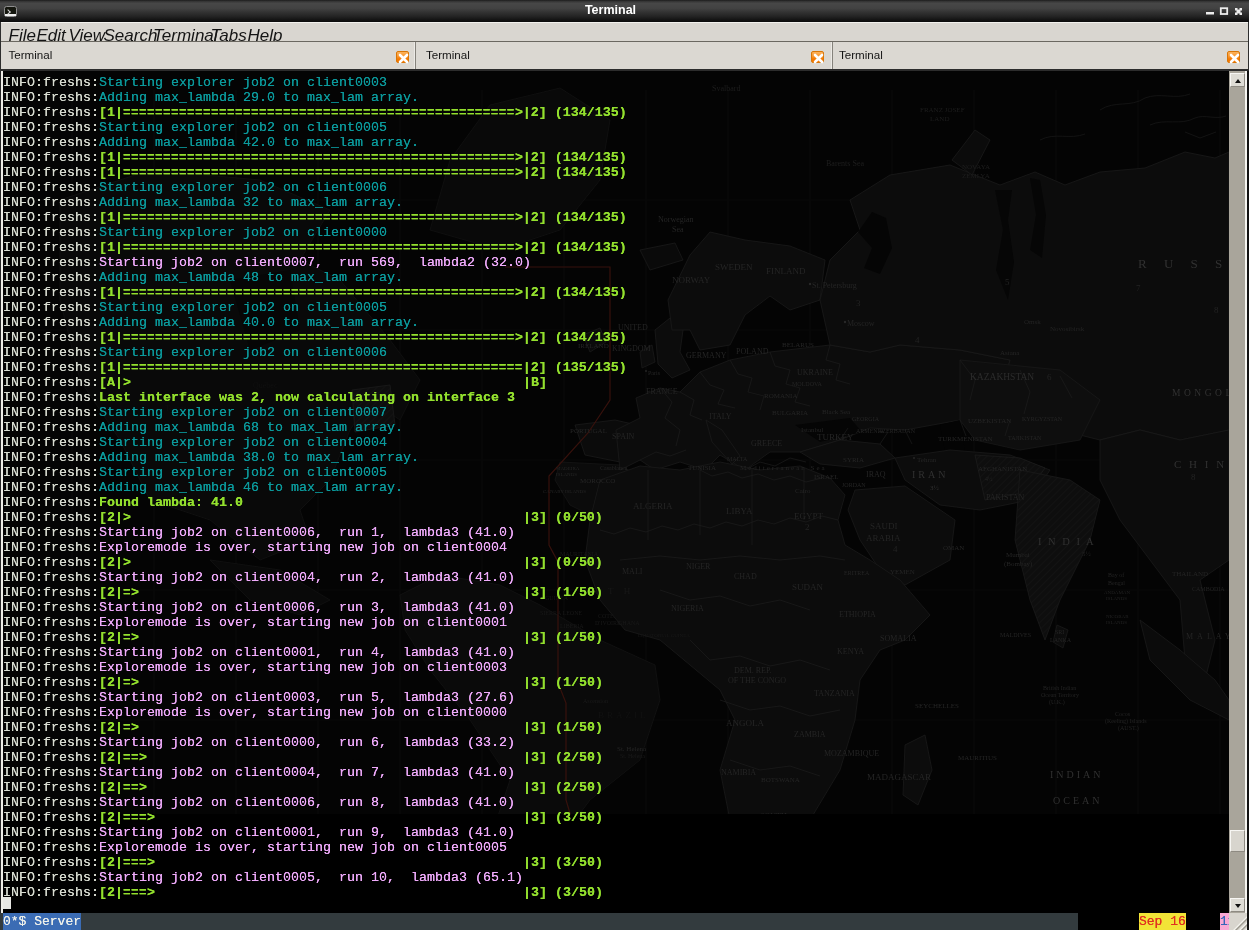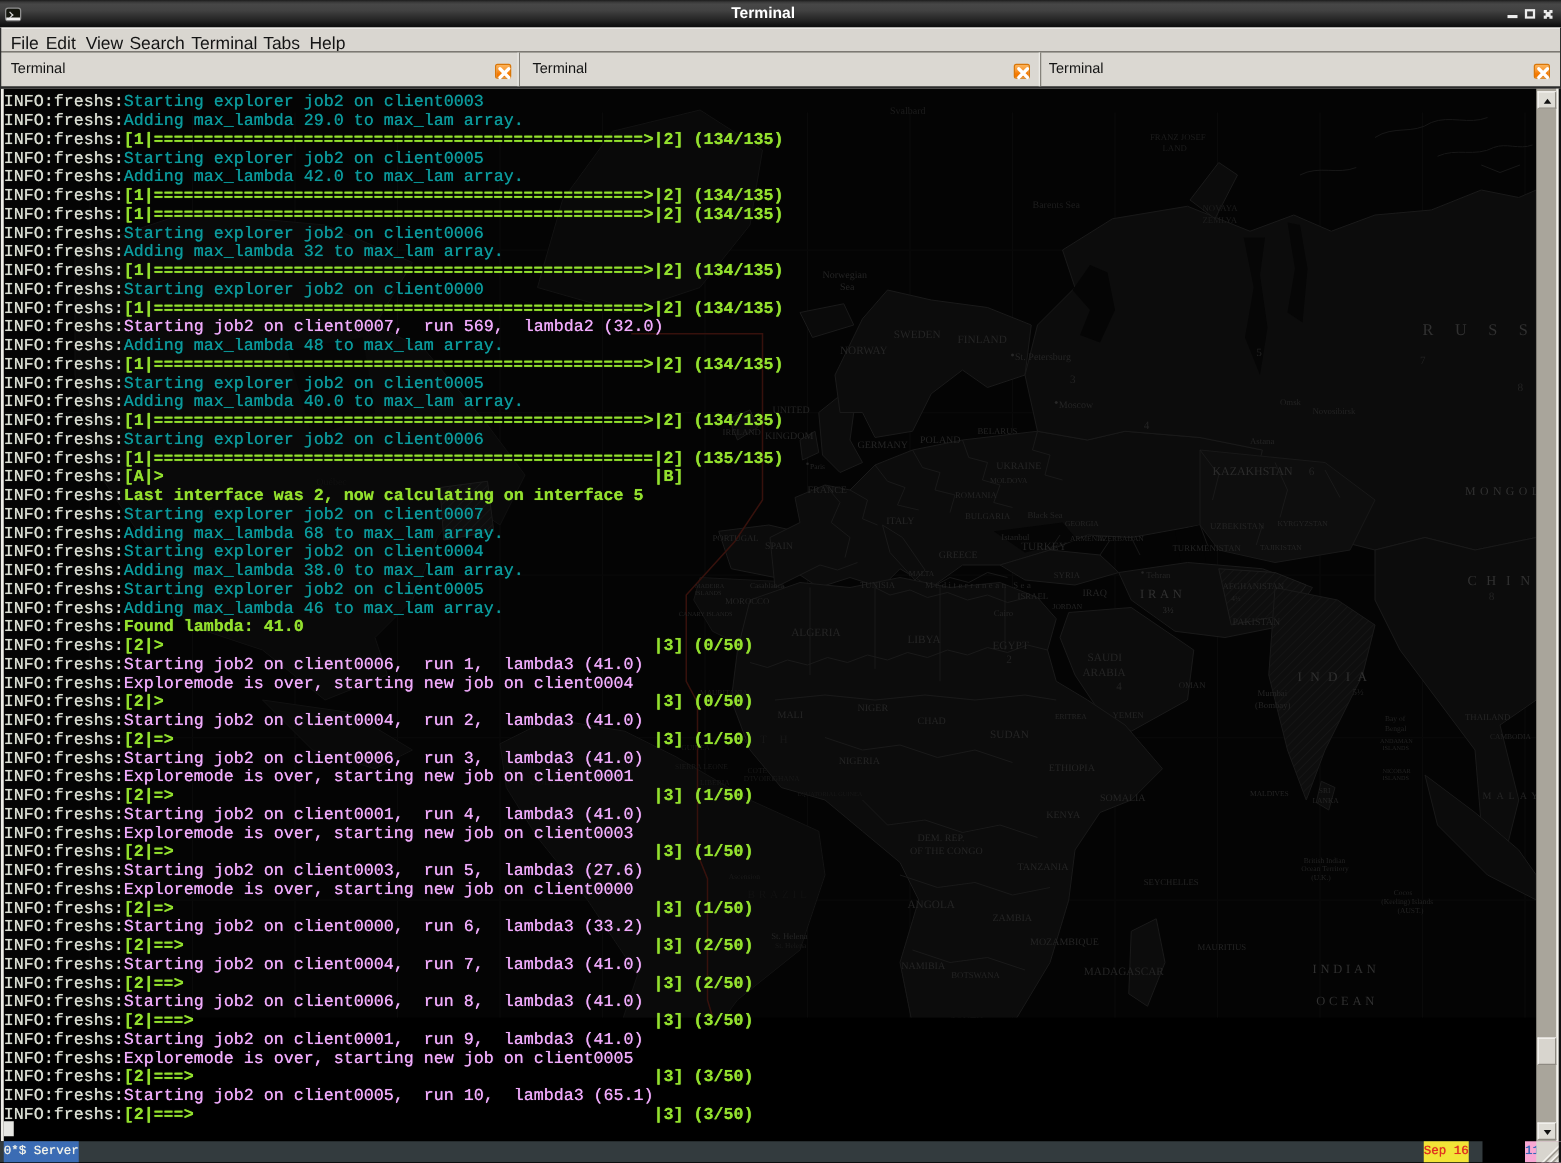--- a/index.html
+++ b/index.html
@@ -11,21 +11,21 @@
  color:#fff;font-weight:bold;font-size:12.5px;font-family:"Liberation Sans",sans-serif;}
 #ticon{position:absolute;left:3.5px;top:6px;width:13px;height:11px;border-radius:2.5px;
  background:#15170f;border:1.5px solid #8f8f8f;box-sizing:border-box;}
 #ticon:before{content:"";position:absolute;left:0px;right:0px;bottom:0px;height:2.5px;background:#f0f0f0;}
 #ticon:after{content:"";position:absolute;left:1.5px;top:2.5px;width:3px;height:3px;
  border-top:1.3px solid #d8d8d8;border-right:1.3px solid #d8d8d8;transform:rotate(45deg);}
 .wbtn{position:absolute;top:0;color:#ececec;}
 
 #menubar{left:0;top:22px;width:1249px;height:19px;background:#d9d6d0;
  border-top:1px solid #f2f1ed;box-sizing:border-box;}
-#menubar span{position:absolute;top:3px;font-size:14px;color:#141414;}
+#menubar span{position:absolute;top:3px;font-size:17px;color:#141414;font-style:italic;}
 
 #tabbar{left:0;top:41px;width:1249px;height:30px;background:#dbd8d2;
  border-top:1.5px solid #6b6861;border-bottom:2px solid #2c2c2c;box-sizing:border-box;}
 .tablbl{position:absolute;top:5.5px;font-size:11.6px;color:#141414;}
 .tsep{position:absolute;top:0;width:1px;height:27px;background:#85827b;}
 .tsep:before{content:"";position:absolute;left:-1px;top:0;width:1px;height:27px;background:#eceae6;}
 .cbtn{position:absolute;top:8.5px;width:12.5px;height:12.5px;border-radius:2px;
  background:linear-gradient(#fcb35c 0%,#f8962f 45%,#f57900 70%,#f57900 100%);
  box-sizing:border-box;}
 .cbtn svg{position:absolute;left:1px;top:1px;}
@@ -45,22 +45,22 @@
 #sbar .rstrip{position:absolute;right:2px;top:0;width:2px;height:100%;background:#f5f4f0;}
 #sbar .redge{position:absolute;right:0;top:0;width:2px;height:100%;background:#121212;}
 .sbtn{position:absolute;left:1px;width:15px;height:14px;background:#dedcd5;
  border-top:1px solid #f7f6f3;border-left:1px solid #f7f6f3;
  border-right:1px solid #8e8a82;border-bottom:1px solid #8e8a82;box-sizing:border-box;}
 .arr{position:absolute;left:3.5px;width:0;height:0;border-left:3.8px solid transparent;border-right:3.8px solid transparent;}
 #sthumb{position:absolute;left:1px;top:759px;width:15px;height:22px;background:#d8d5ce;
  border-top:1px solid #f7f6f3;border-left:1px solid #f7f6f3;
  border-right:1px solid #8e8a82;border-bottom:1px solid #8e8a82;box-sizing:border-box;}
 
-#status{left:0;top:913px;width:1186px;height:17px;background:#333b3e;
- font-family:"Liberation Mono",monospace;font-size:10px;line-height:17px;white-space:pre;
+#status{left:0;top:913px;width:1078px;height:17px;background:#333b3e;
+ font-family:"Liberation Mono",monospace;font-size:13px;line-height:17px;white-space:pre;
  text-shadow:0 0 0.55px currentColor;}
 #status .chipblue{position:absolute;left:3px;background:#3b6cb4;color:#eef0ea;}
 #status .sgreen{position:absolute;left:83px;color:#50c414;}
 #chipy{position:absolute;left:1139px;background:#f2e437;color:#e03020;}
 #chipg{position:absolute;left:1220px;background:#f9a8d4;color:#3566b8;}
 #grip{left:1229px;top:913px;width:20px;height:17px;background:#d8d5ce;}
 </style></head><body>
 <div class="abs" id="mapwrap" style="left:2px;top:71px;width:1227px;height:743px;overflow:hidden;"><svg width="1227" height="842" viewBox="2 71 1227 842" font-family="Liberation Serif, serif">
 <defs>
 <pattern id="hatch" width="5" height="5" patternTransform="rotate(45)" patternUnits="userSpaceOnUse">
@@ -315,21 +315,21 @@
 <span class="w">INFO:freshs:</span><span class="b">[1|</span><span class="be">=================================================</span><span class="b">&gt;|2] (134/135)</span>
 <span class="w">INFO:freshs:</span><span class="g">Starting job2 on client0007,  run 569,  lambda2 (32.0)</span>
 <span class="w">INFO:freshs:</span><span class="t">Adding max_lambda 48 to max_lam array.</span>
 <span class="w">INFO:freshs:</span><span class="b">[1|</span><span class="be">=================================================</span><span class="b">&gt;|2] (134/135)</span>
 <span class="w">INFO:freshs:</span><span class="t">Starting explorer job2 on client0005</span>
 <span class="w">INFO:freshs:</span><span class="t">Adding max_lambda 40.0 to max_lam array.</span>
 <span class="w">INFO:freshs:</span><span class="b">[1|</span><span class="be">=================================================</span><span class="b">&gt;|2] (134/135)</span>
 <span class="w">INFO:freshs:</span><span class="t">Starting explorer job2 on client0006</span>
 <span class="w">INFO:freshs:</span><span class="b">[1|</span><span class="be">==================================================</span><span class="b">|2] (135/135)</span>
 <span class="w">INFO:freshs:</span><span class="b">[A|&gt;                                                 |B]</span>
-<span class="w">INFO:freshs:</span><span class="b">Last interface was 2, now calculating on interface 5</span>
+<span class="w">INFO:freshs:</span><span class="b">Last interface was 2, now calculating on interface 3</span>
 <span class="w">INFO:freshs:</span><span class="t">Starting explorer job2 on client0007</span>
 <span class="w">INFO:freshs:</span><span class="t">Adding max_lambda 68 to max_lam array.</span>
 <span class="w">INFO:freshs:</span><span class="t">Starting explorer job2 on client0004</span>
 <span class="w">INFO:freshs:</span><span class="t">Adding max_lambda 38.0 to max_lam array.</span>
 <span class="w">INFO:freshs:</span><span class="t">Starting explorer job2 on client0005</span>
 <span class="w">INFO:freshs:</span><span class="t">Adding max_lambda 46 to max_lam array.</span>
 <span class="w">INFO:freshs:</span><span class="b">Found lambda: 41.0</span>
 <span class="w">INFO:freshs:</span><span class="b">[2|&gt;                                                 |3] (0/50)</span>
 <span class="w">INFO:freshs:</span><span class="g">Starting job2 on client0006,  run 1,  lambda3 (41.0)</span>
 <span class="w">INFO:freshs:</span><span class="g">Exploremode is over, starting new job on client0004</span>

